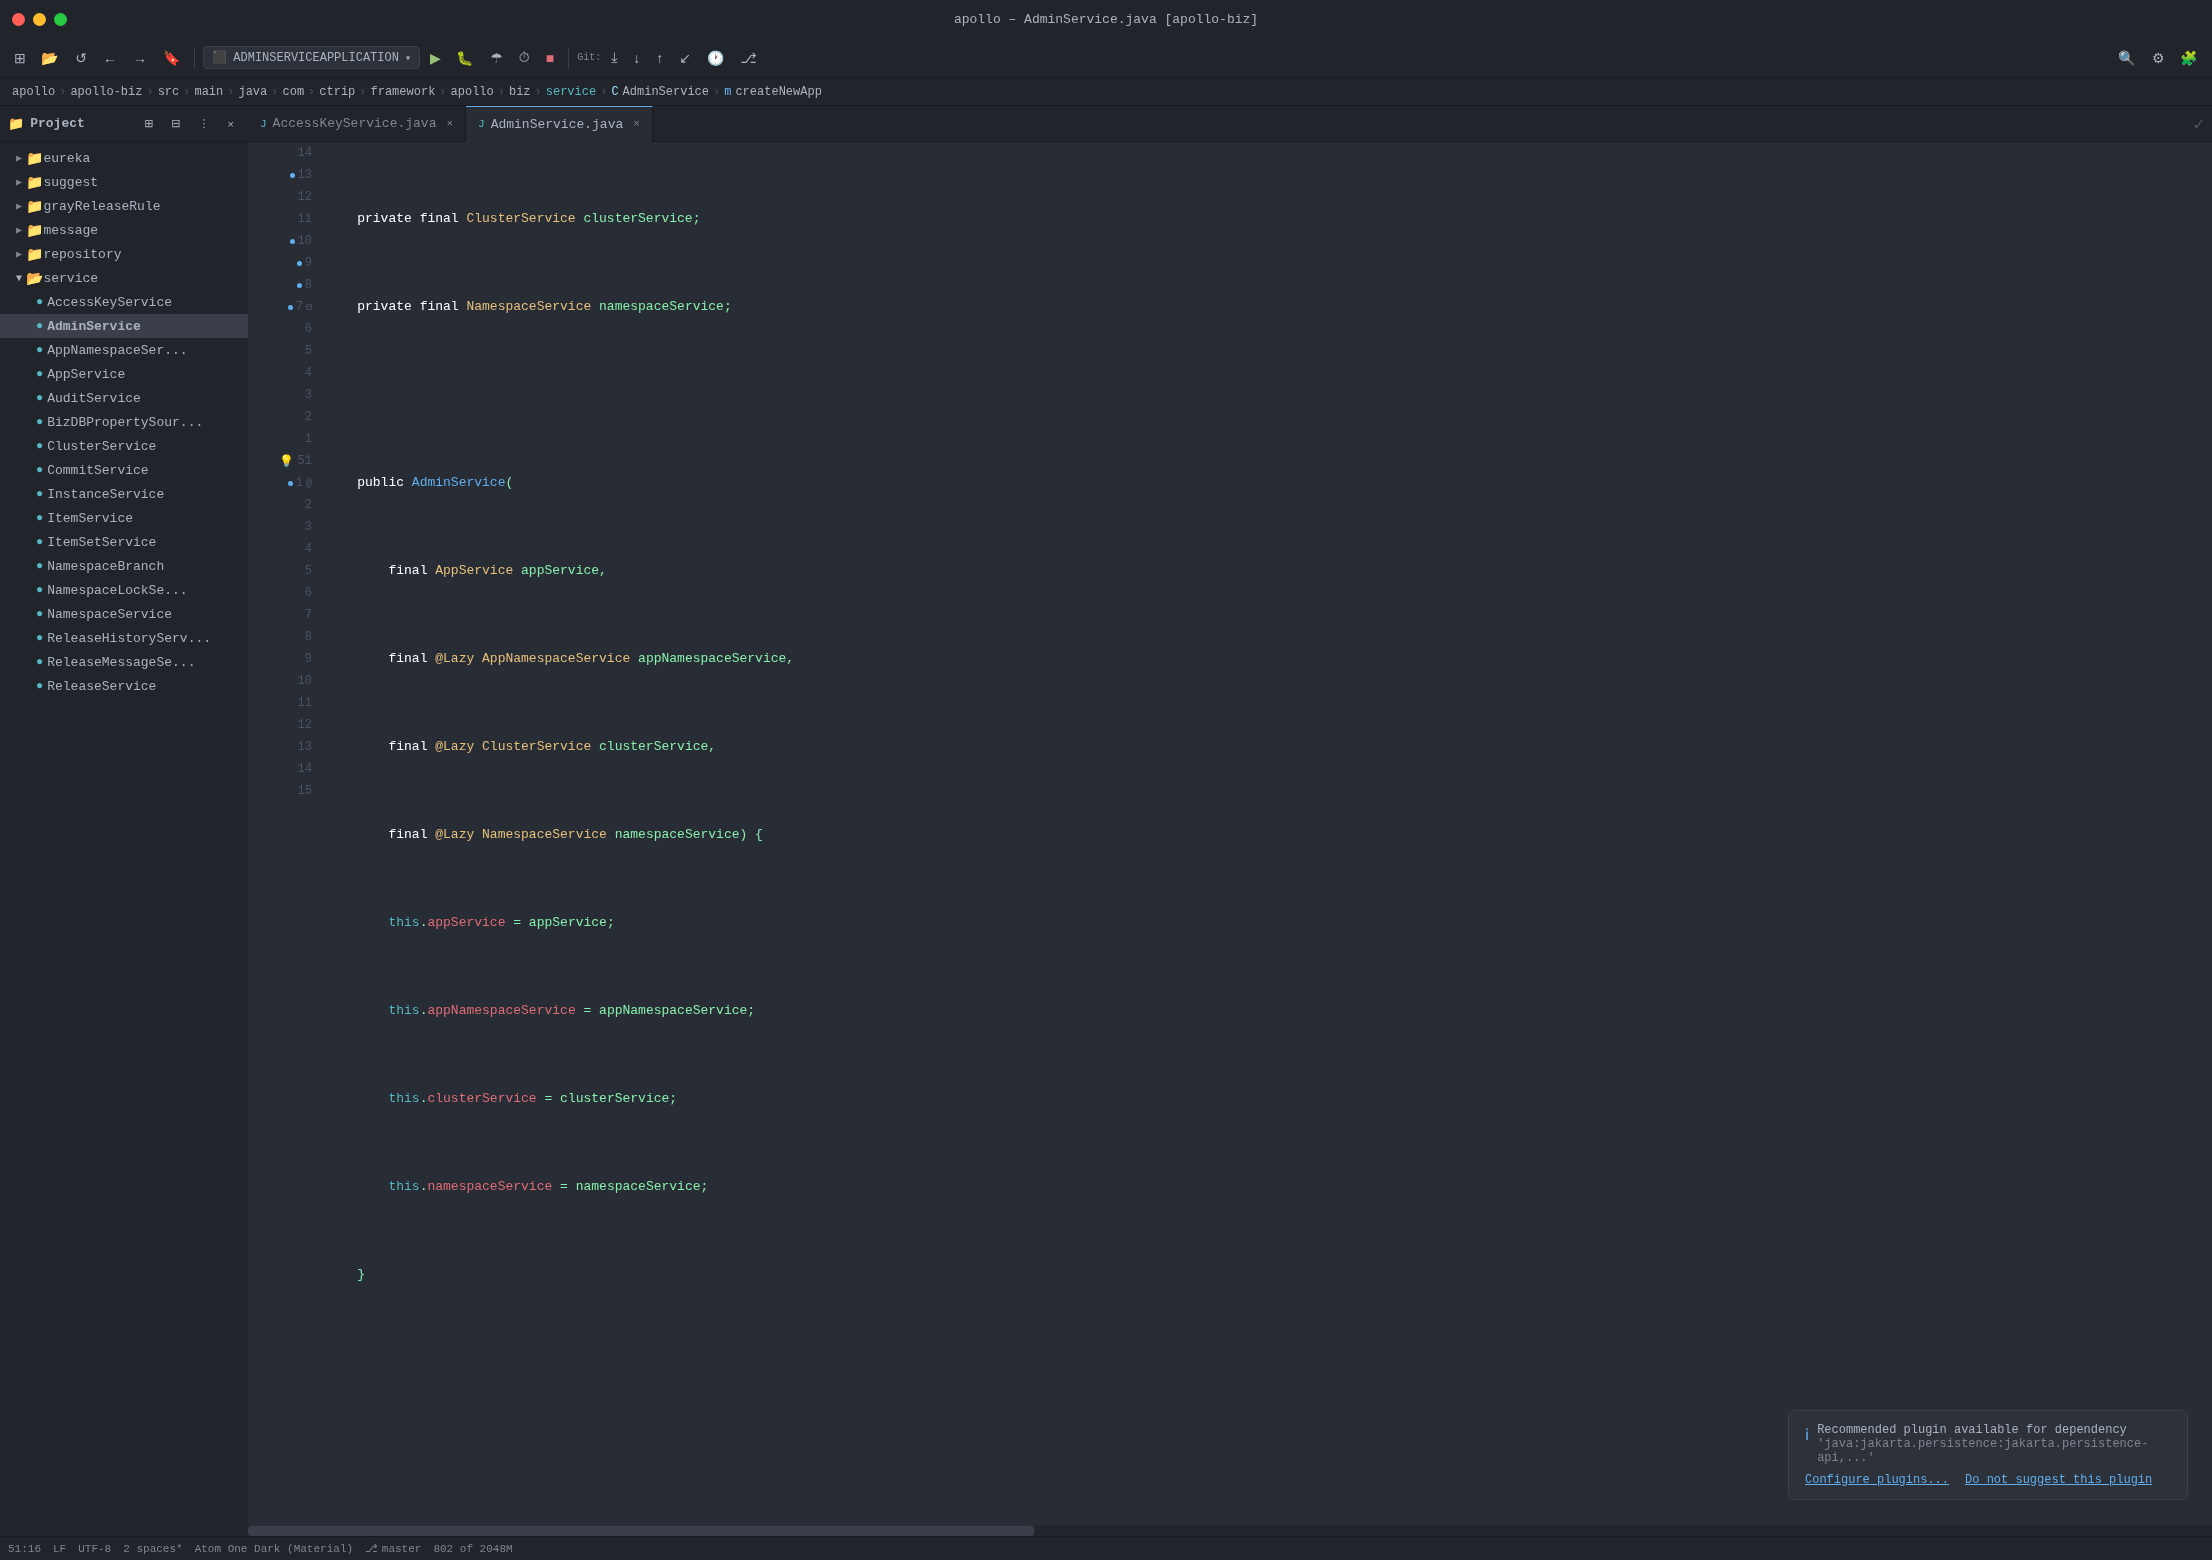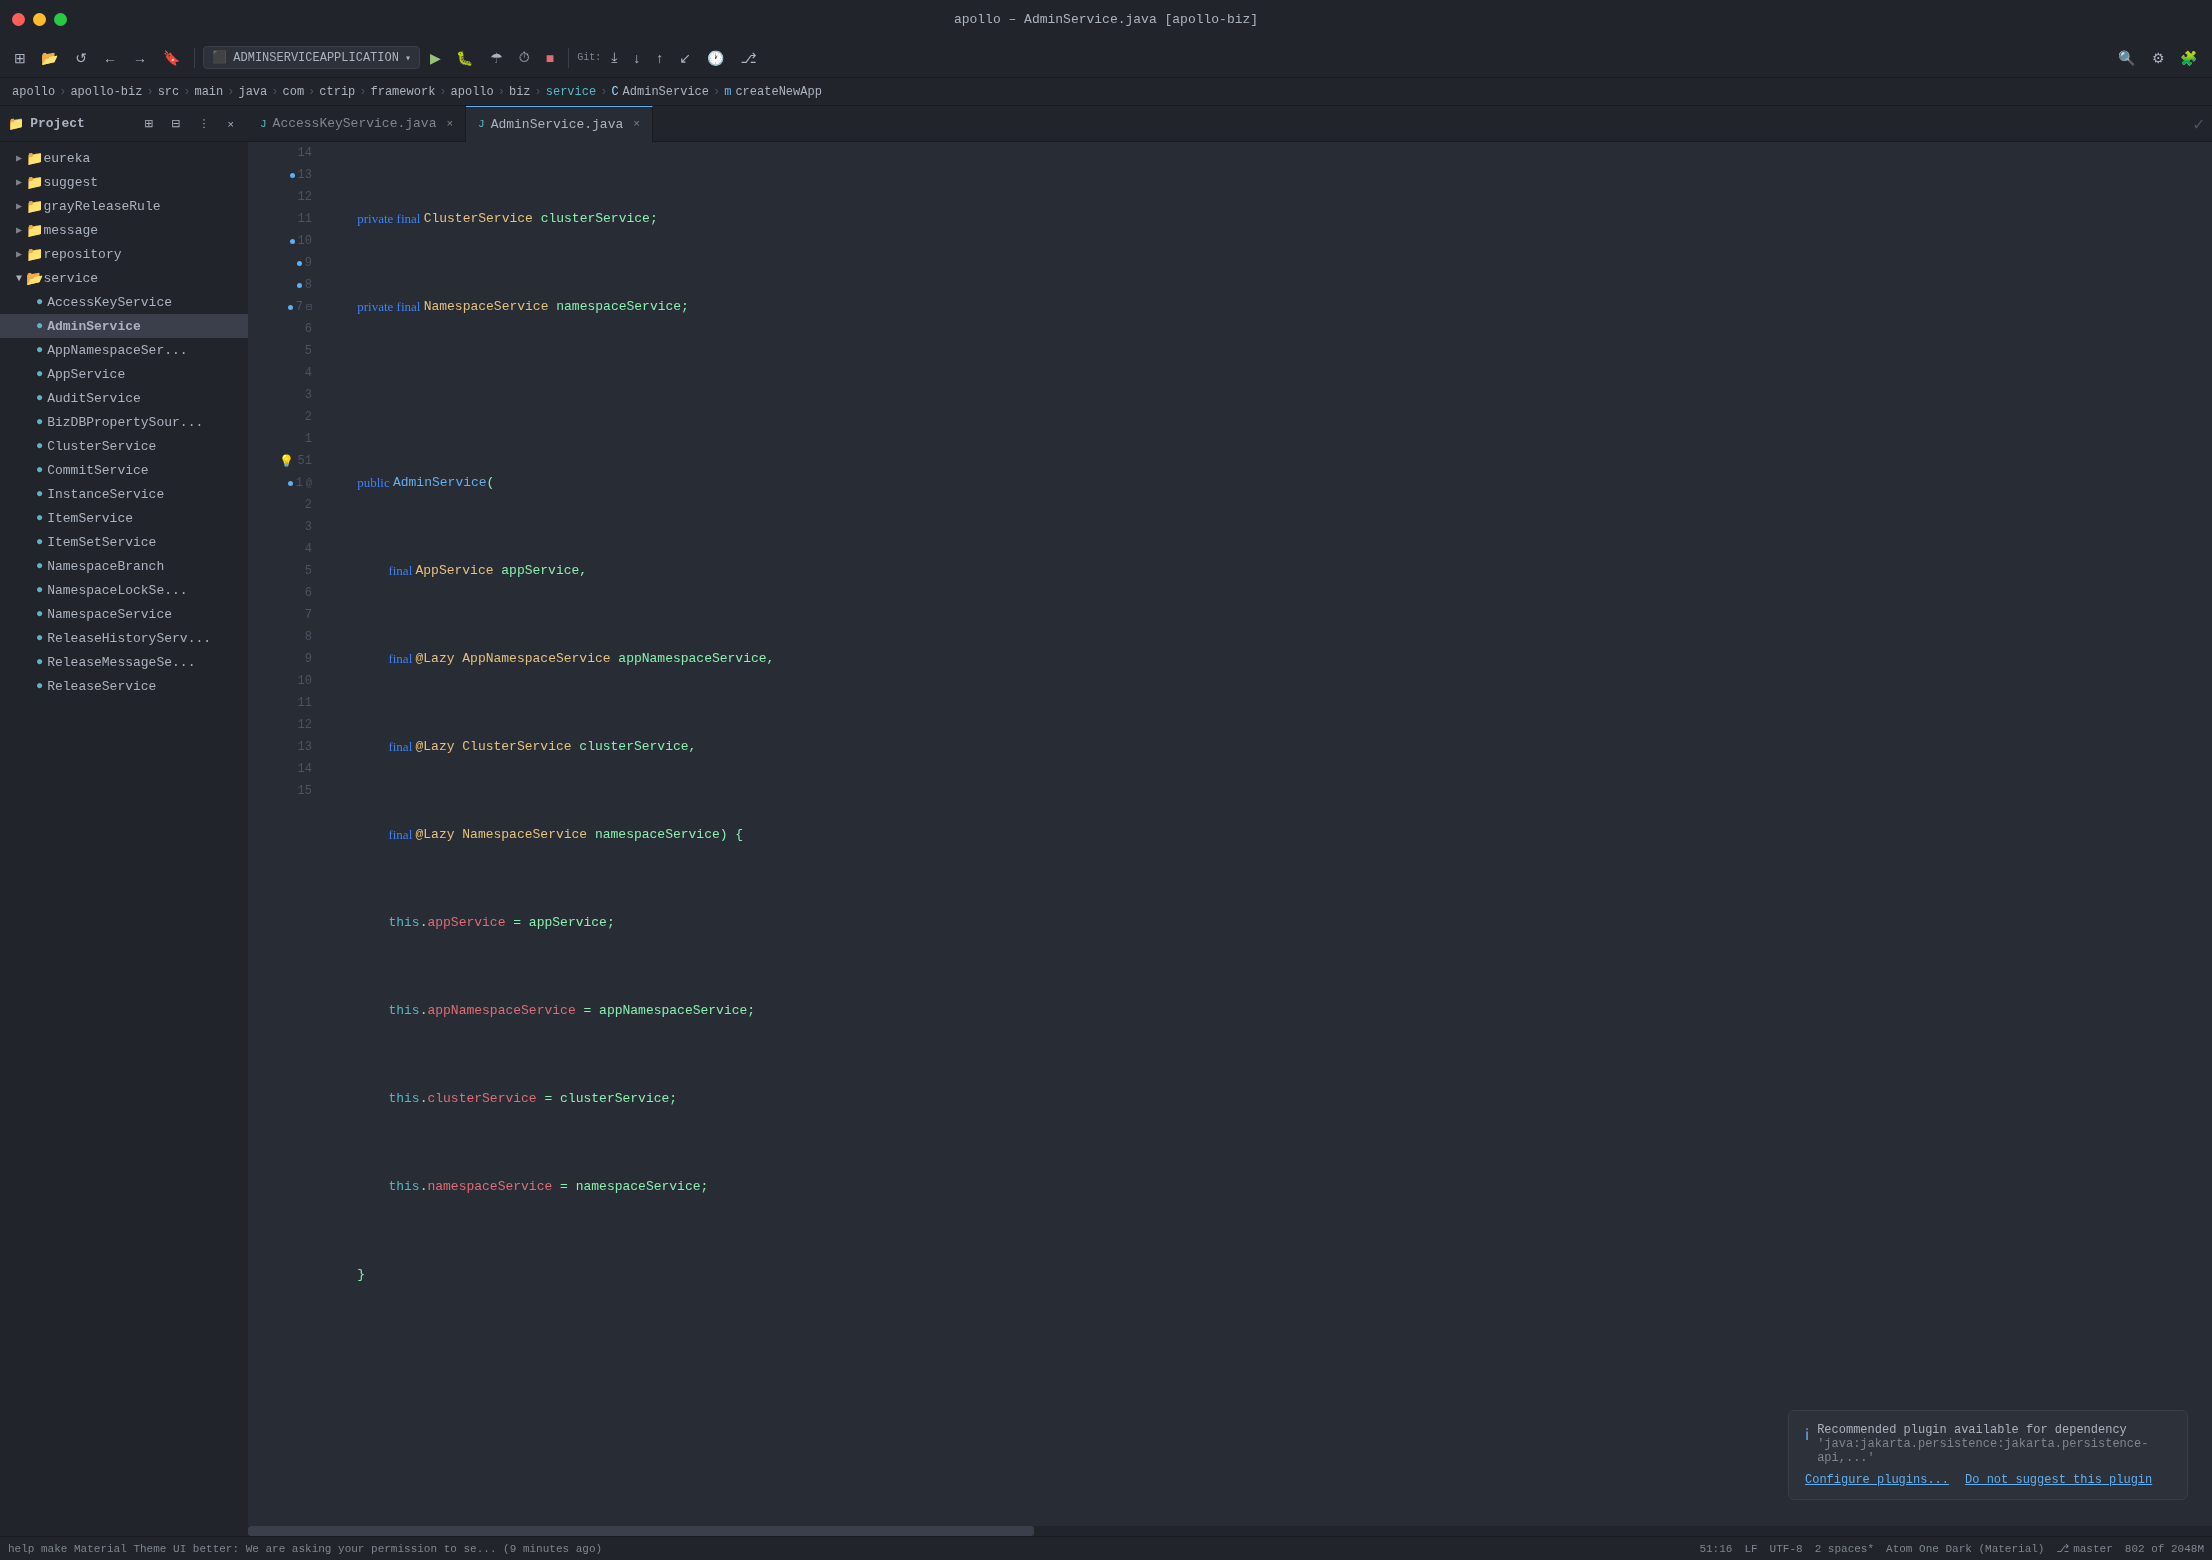--- a/index.html
+++ b/index.html
@@ -200,21 +200,21 @@
       overflow-x: auto;
     }
     .line {
       height: 22px;
       display: flex;
       align-items: center;
       padding-left: 4px;
     }
 
     
-    .kw { color: #3b82f6; font-family: Liberation Serif, serif; }
+    .kw { color: #ffffff; }
     .fn { color: #61afef; }
     .ann { color: #e5c07b; }
     .txt { color: #86efac; }
     .type { color: #e5c07b; }
     .field { color: #e06c75; }
     .inh { color: #56b6c2; }
 
     
     .status-bar {
       height: 24px;
@@ -755,23 +755,20 @@
       </div>
     </div>
 
     <div class="scroll-area">
       <div style="height:100%;width:40%;background:#3a3f4b;border-radius:3px;"></div>
     </div>
   </div>
 </div>
 
 <div class="status-bar">
-  <div class="status-left">
-    <span>help make Material Theme UI better: We are asking your permission to se... (9 minutes ago)</span>
-  </div>
   <div class="status-right">
     <span class="status-item">
       <span>51:16</span>
     </span>
     <span class="status-item">
       <span>LF</span>
     </span>
     <span class="status-item">
       <span>UTF-8</span>
     </span>

